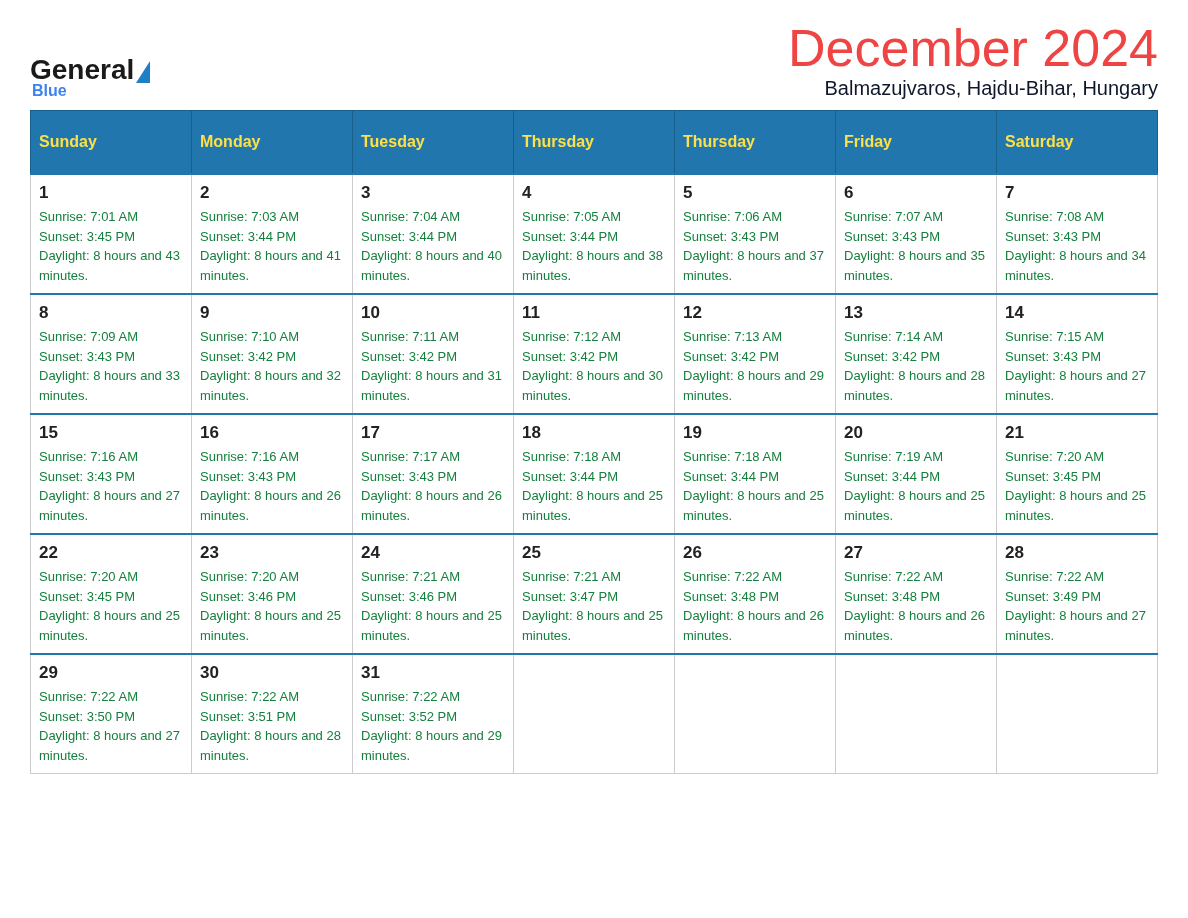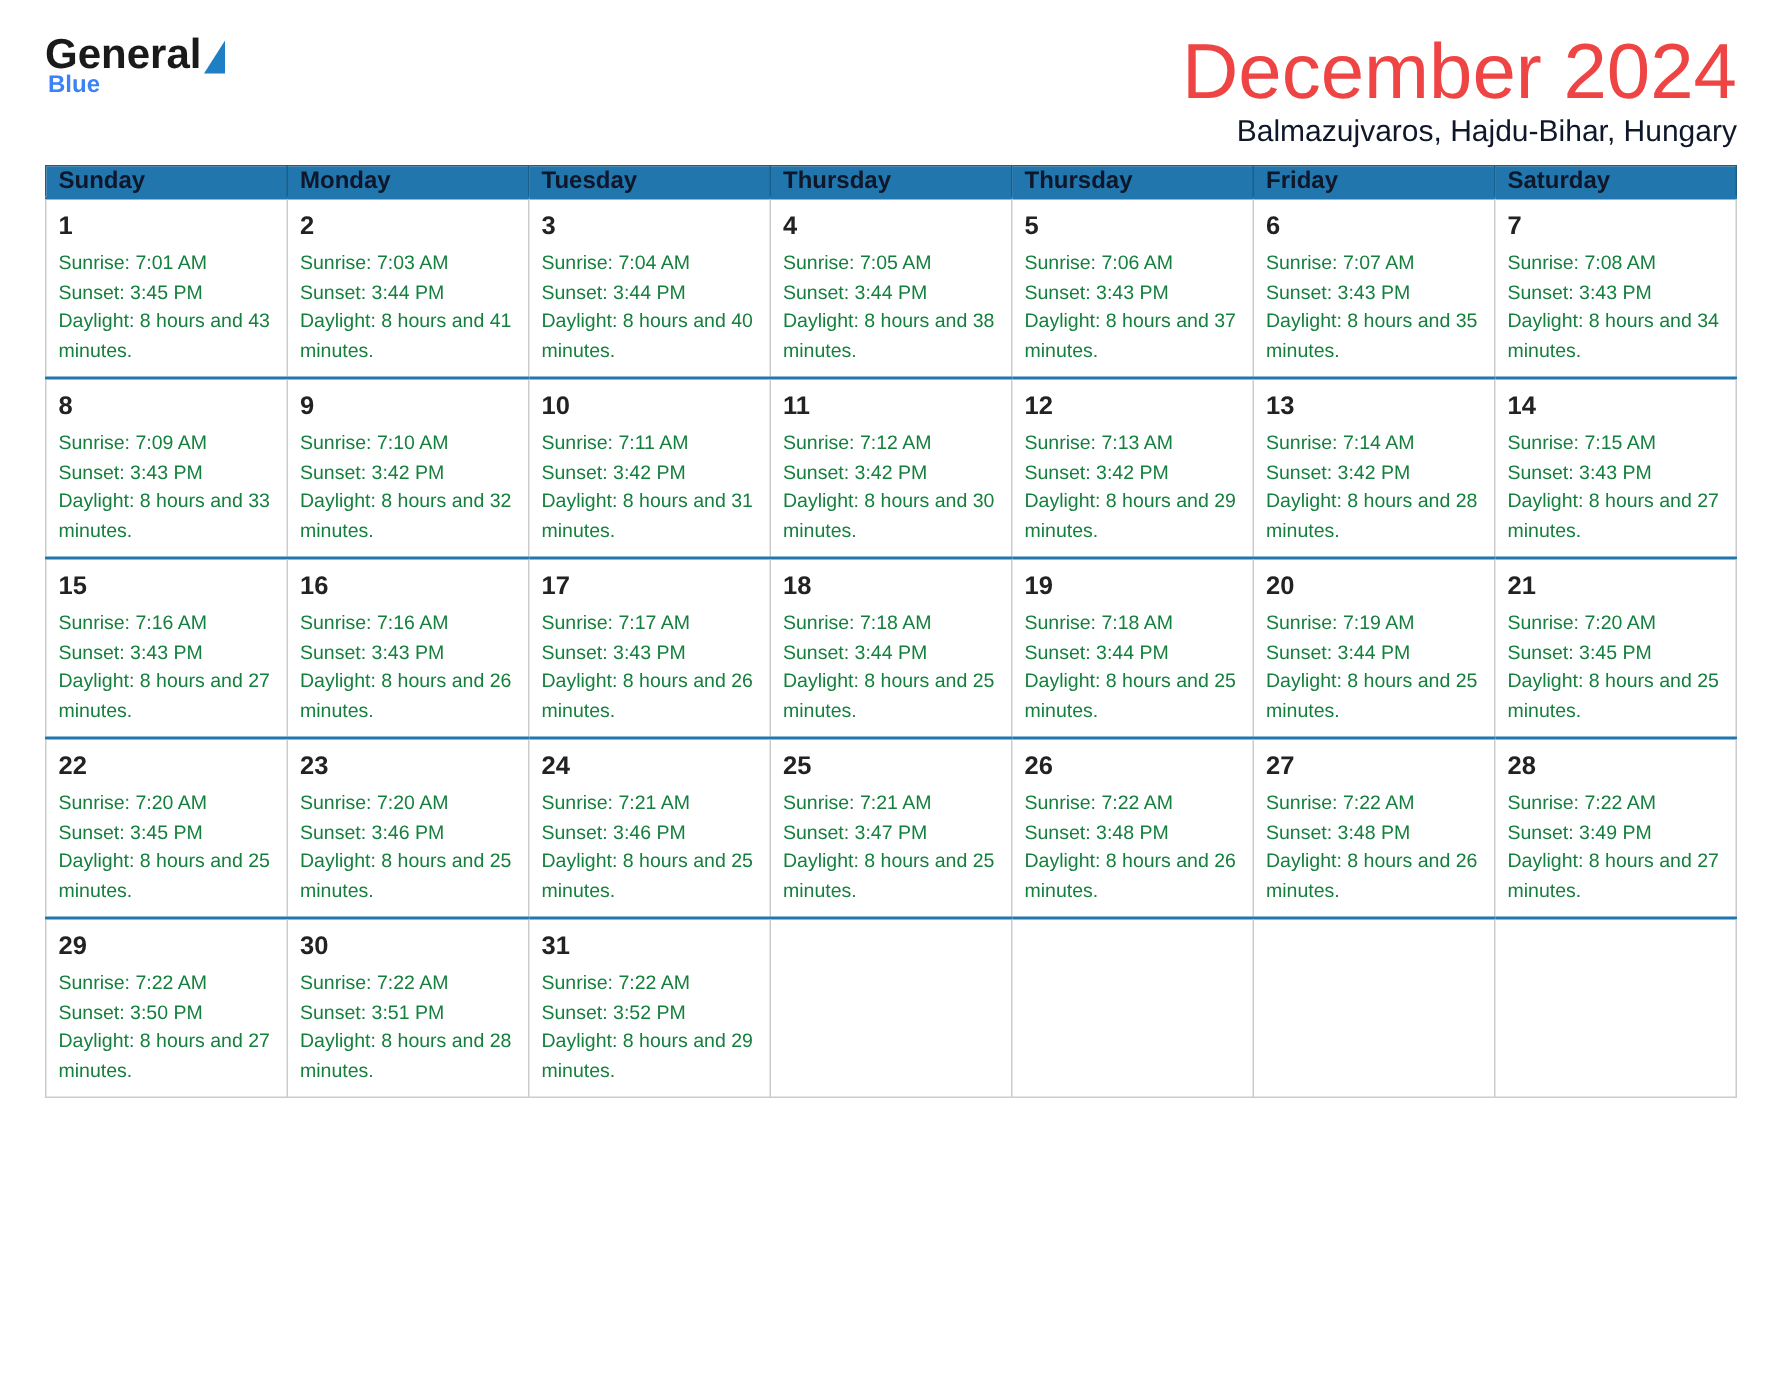--- a/index.html
+++ b/index.html
@@ -6,21 +6,21 @@
     body {
       font-family: Arial, sans-serif;
       background: #fff;
       width: 1188px;
       min-height: 918px;
       padding: 20px 30px;
     }
     .header {
       display: flex;
       justify-content: space-between;
-      align-items: flex-start;
+      align-items: flex-end;
       margin-bottom: 10px;
       gap: 46px;
     }
     .logo {
       display: flex;
       flex-direction: column;
       align-items: flex-start;
     }
     .logo-text {
       display: flex;
@@ -62,24 +62,24 @@
       color: #0f172a;
       margin-top: 0;
     }
     .calendar {
       width: 100%;
       border-collapse: collapse;
       margin-top: 10px;
     }
     .calendar th {
       background-color: #2176ae;
-      color: #0f172a;
+      color: #fde047;
       font-size: 16px;
       font-weight: bold;
-      padding: 1px 8px;
+      padding: 22px 8px;
       text-align: left;
       border: 1px solid #1a5f8a;
     }
     .calendar td {
       vertical-align: top;
       padding: 8px 8px;
       border: 1px solid #ccc;
       border-top: 2px solid #2176ae;
       font-size: 13px;
       color: #333;

